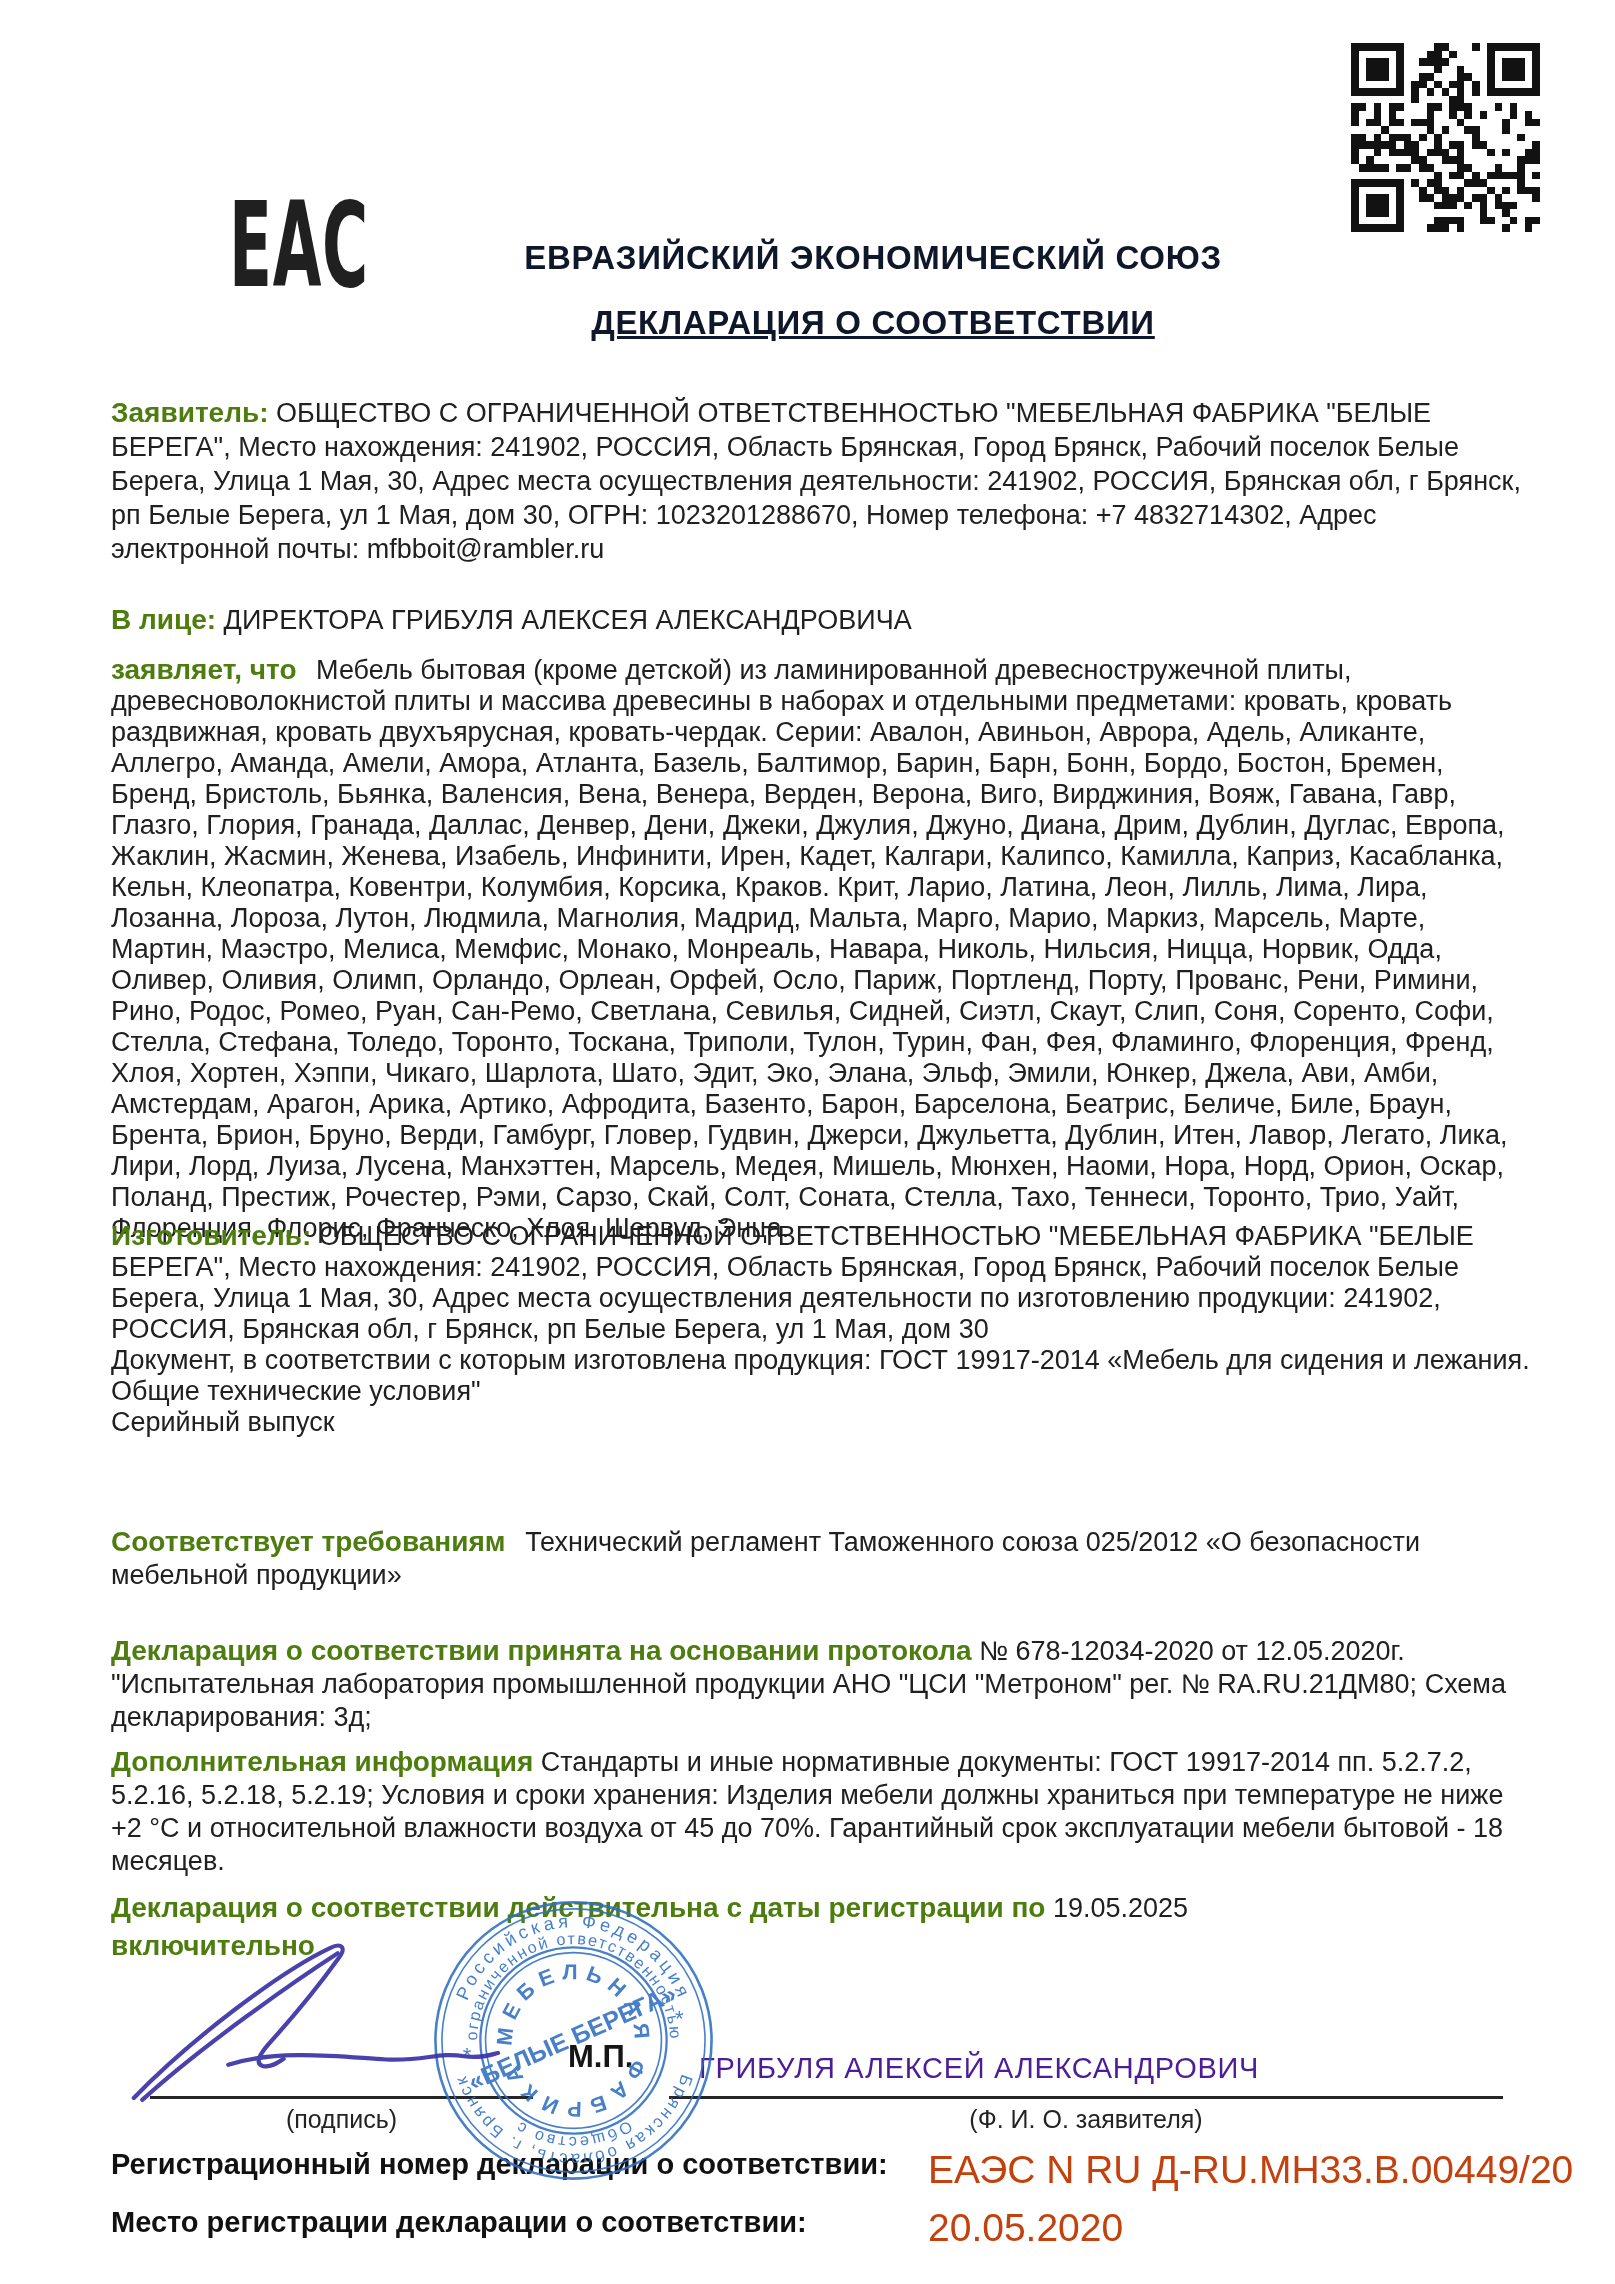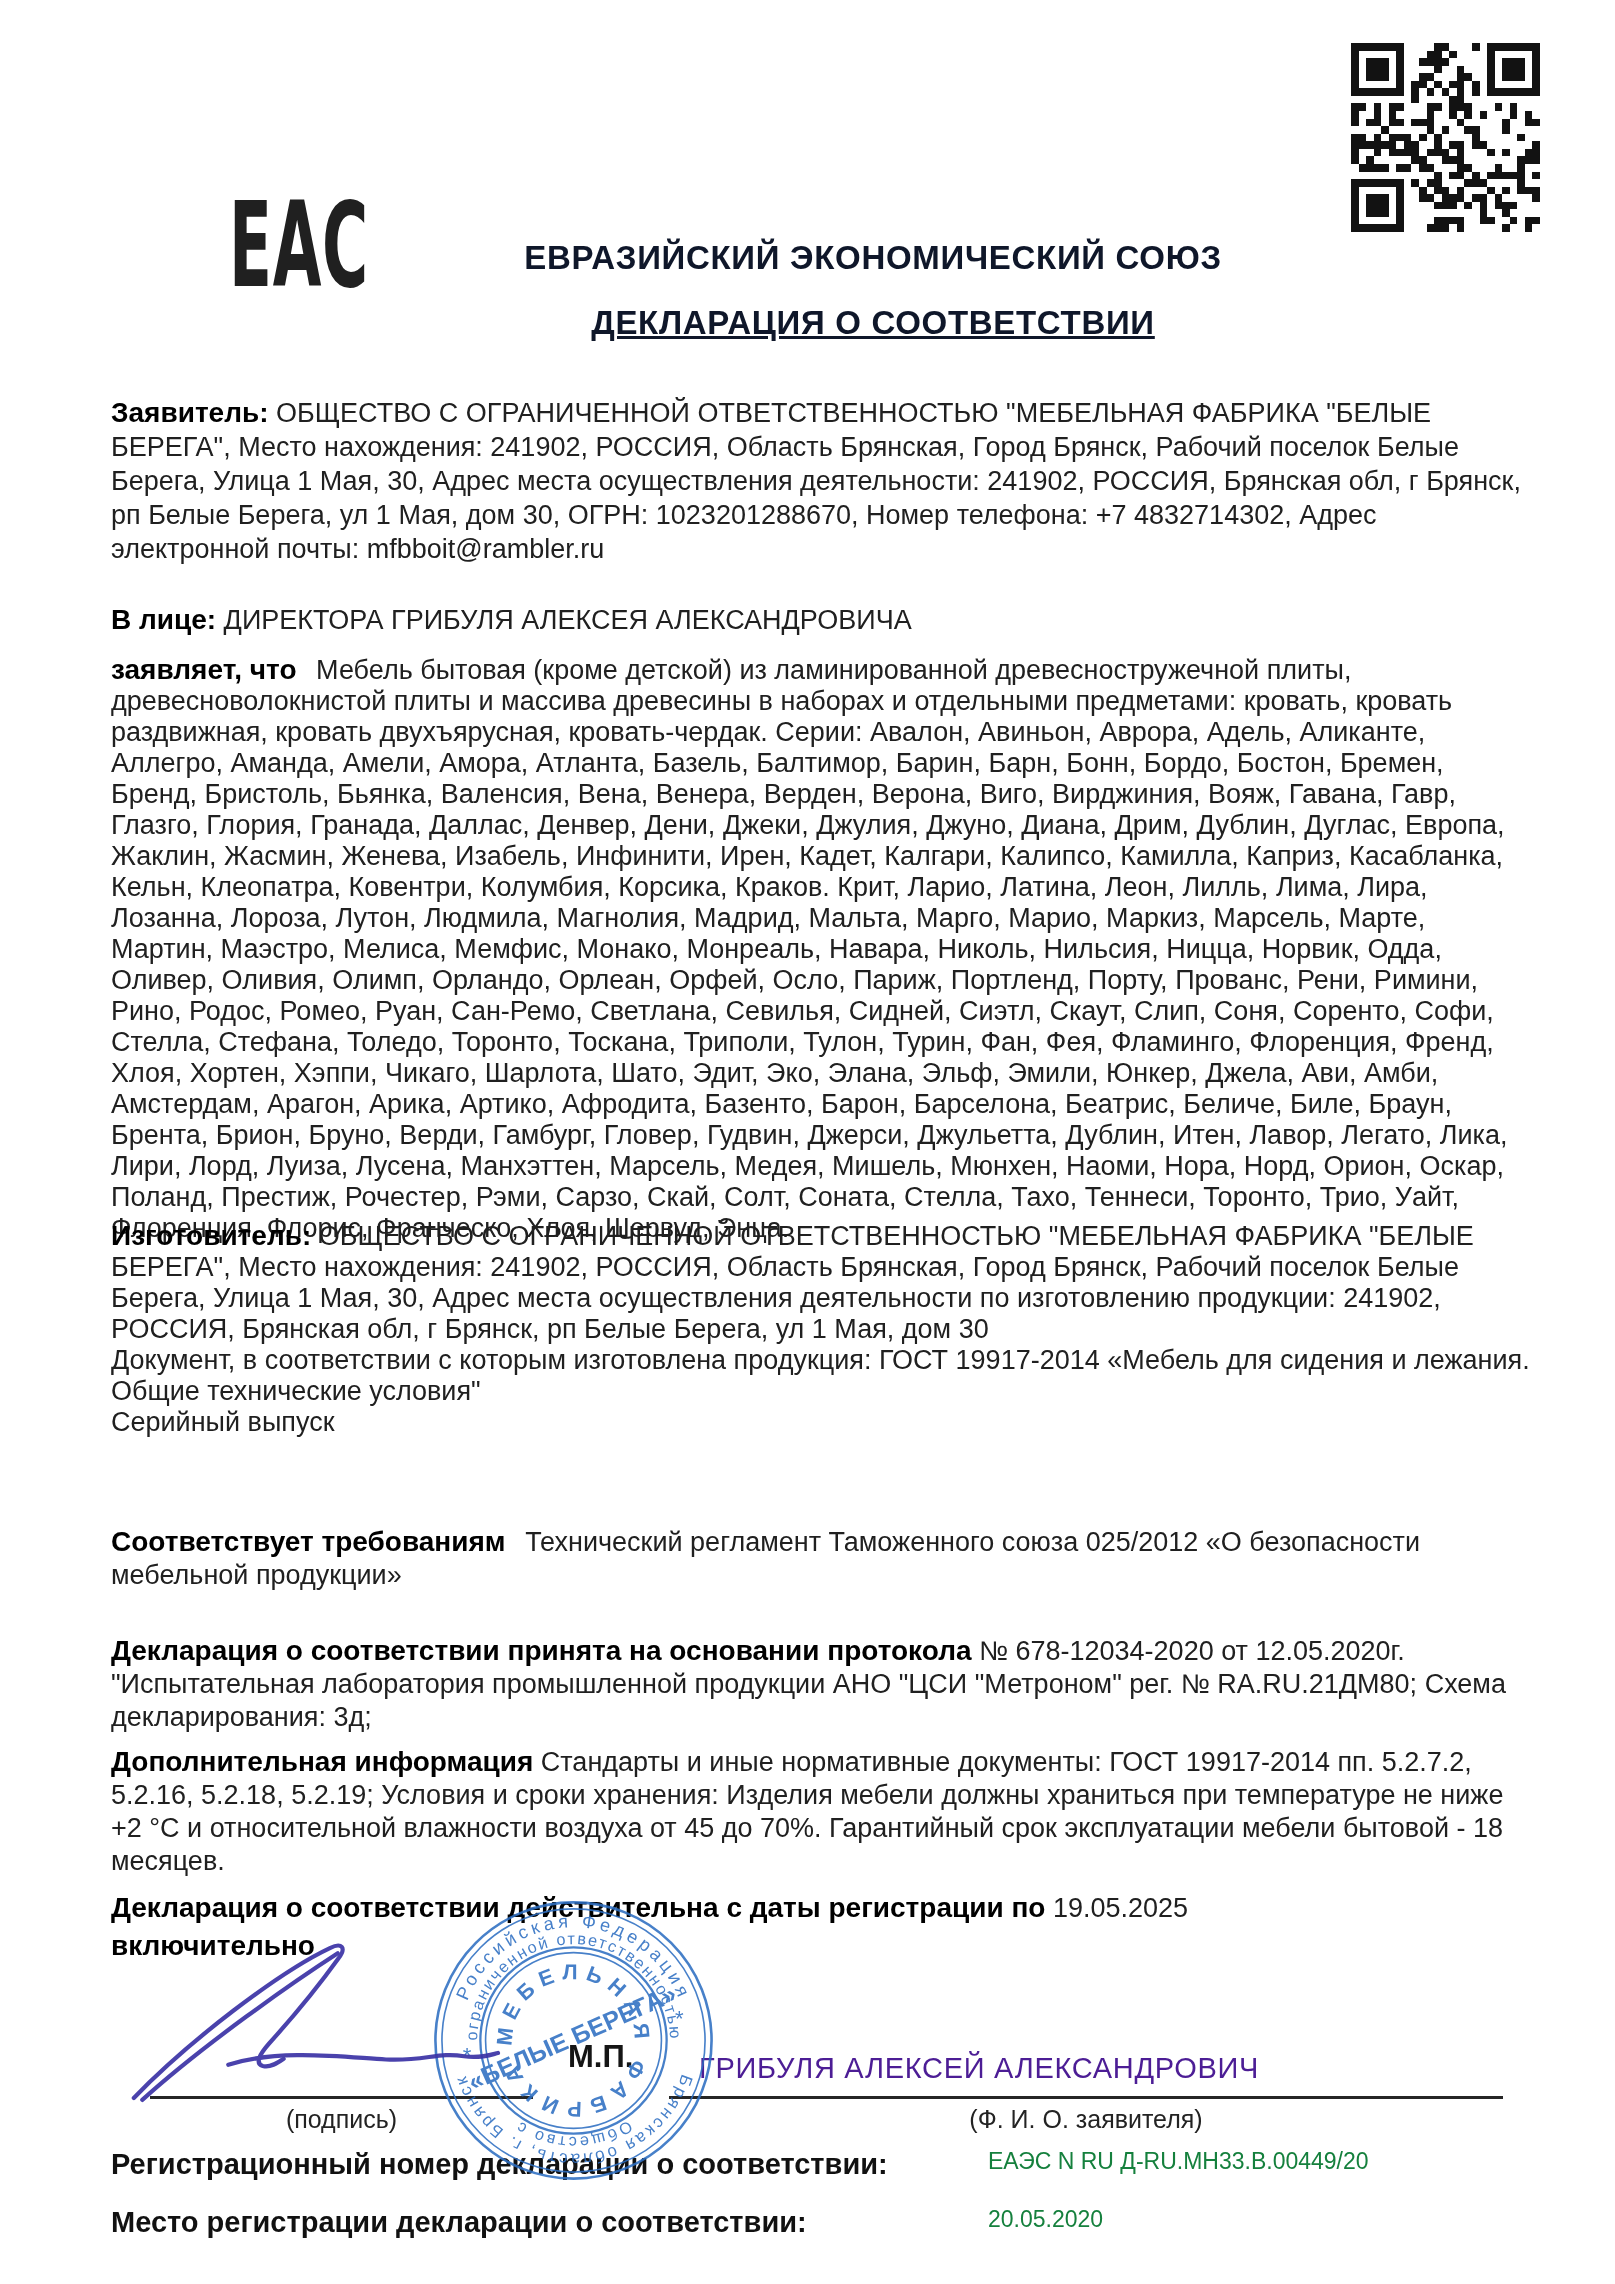--- a/index.html
+++ b/index.html
@@ -16,42 +16,42 @@
     transform:scale(0.47,0.88);transform-origin:0 0;letter-spacing:1.3px;color:#202020;
     white-space:nowrap;line-height:121px;
   }
   #header-titles{left:345px;top:239px;width:1056px;text-align:center;}
   #header-titles .t1,#header-titles .t2{font-weight:bold;font-size:33px;letter-spacing:0.7px;color:#0f172a;}
   #header-titles .t2{margin-top:27px;text-decoration:underline;}
   
   #qr-box{left:1351px;top:43px;width:189px;height:189px;}
   
   .para{position:absolute;left:111px;width:1421px;font-size:27px;line-height:34px;color:#202020;text-align:left;}
-  .para b{font-size:28px;color:#000000;}
+  .para b{font-size:28px;color:#4d7c0f;}
   .gap{margin-right:19.6px;}
   #p-applicant{top:369px;}
   #p-person{top:576px;}
   #p-declares{top:627px;line-height:31px;}
   #p-manufacturer{top:1220px;line-height:31px;}
   #p-complies{top:1498px;line-height:33px;}
   #p-basis{top:1607px;line-height:33px;}
   #p-additional{top:1718px;line-height:33px;}
   #p-validity{top:1862px;line-height:38px;}
   
   .sig-line{position:absolute;height:3.3px;background:#262626;}
   #sig-line-left{left:150px;top:2096px;width:383px;}
   #sig-line-right{left:669px;top:2096px;width:834px;}
   .caption{position:absolute;font-size:25px;color:#232323;text-align:center;}
   #caption-sign{left:150px;top:2105px;width:383px;}
   #caption-name{left:669px;top:2105px;width:834px;}
   #mp-mark{left:568px;top:2039px;font-size:31px;font-weight:bold;color:#151515;}
   #fio-name{left:699px;top:2052px;font-size:29px;color:#4c1d95;letter-spacing:0.7px;white-space:nowrap;}
   
   .reg-label{position:absolute;left:111px;font-size:29px;font-weight:bold;color:#111;}
-  .reg-value{position:absolute;left:988px;font-size:23px;color:#15803d;white-space:nowrap;}
+  .reg-value{position:absolute;left:928px;font-size:39px;color:#c2410c;white-space:nowrap;}
   #reg-number-label{top:2148px;}
   #reg-number-value{top:2148px;}
   #reg-date-label{top:2206px;}
   #reg-date-value{top:2206px;}
   
   #stamp-svg{left:425px;top:1892px;width:297px;height:297px;pointer-events:none;}
   #signature-svg{left:98px;top:1909px;width:456px;height:215px;pointer-events:none;}
 </style>
 </head>
 <body>

